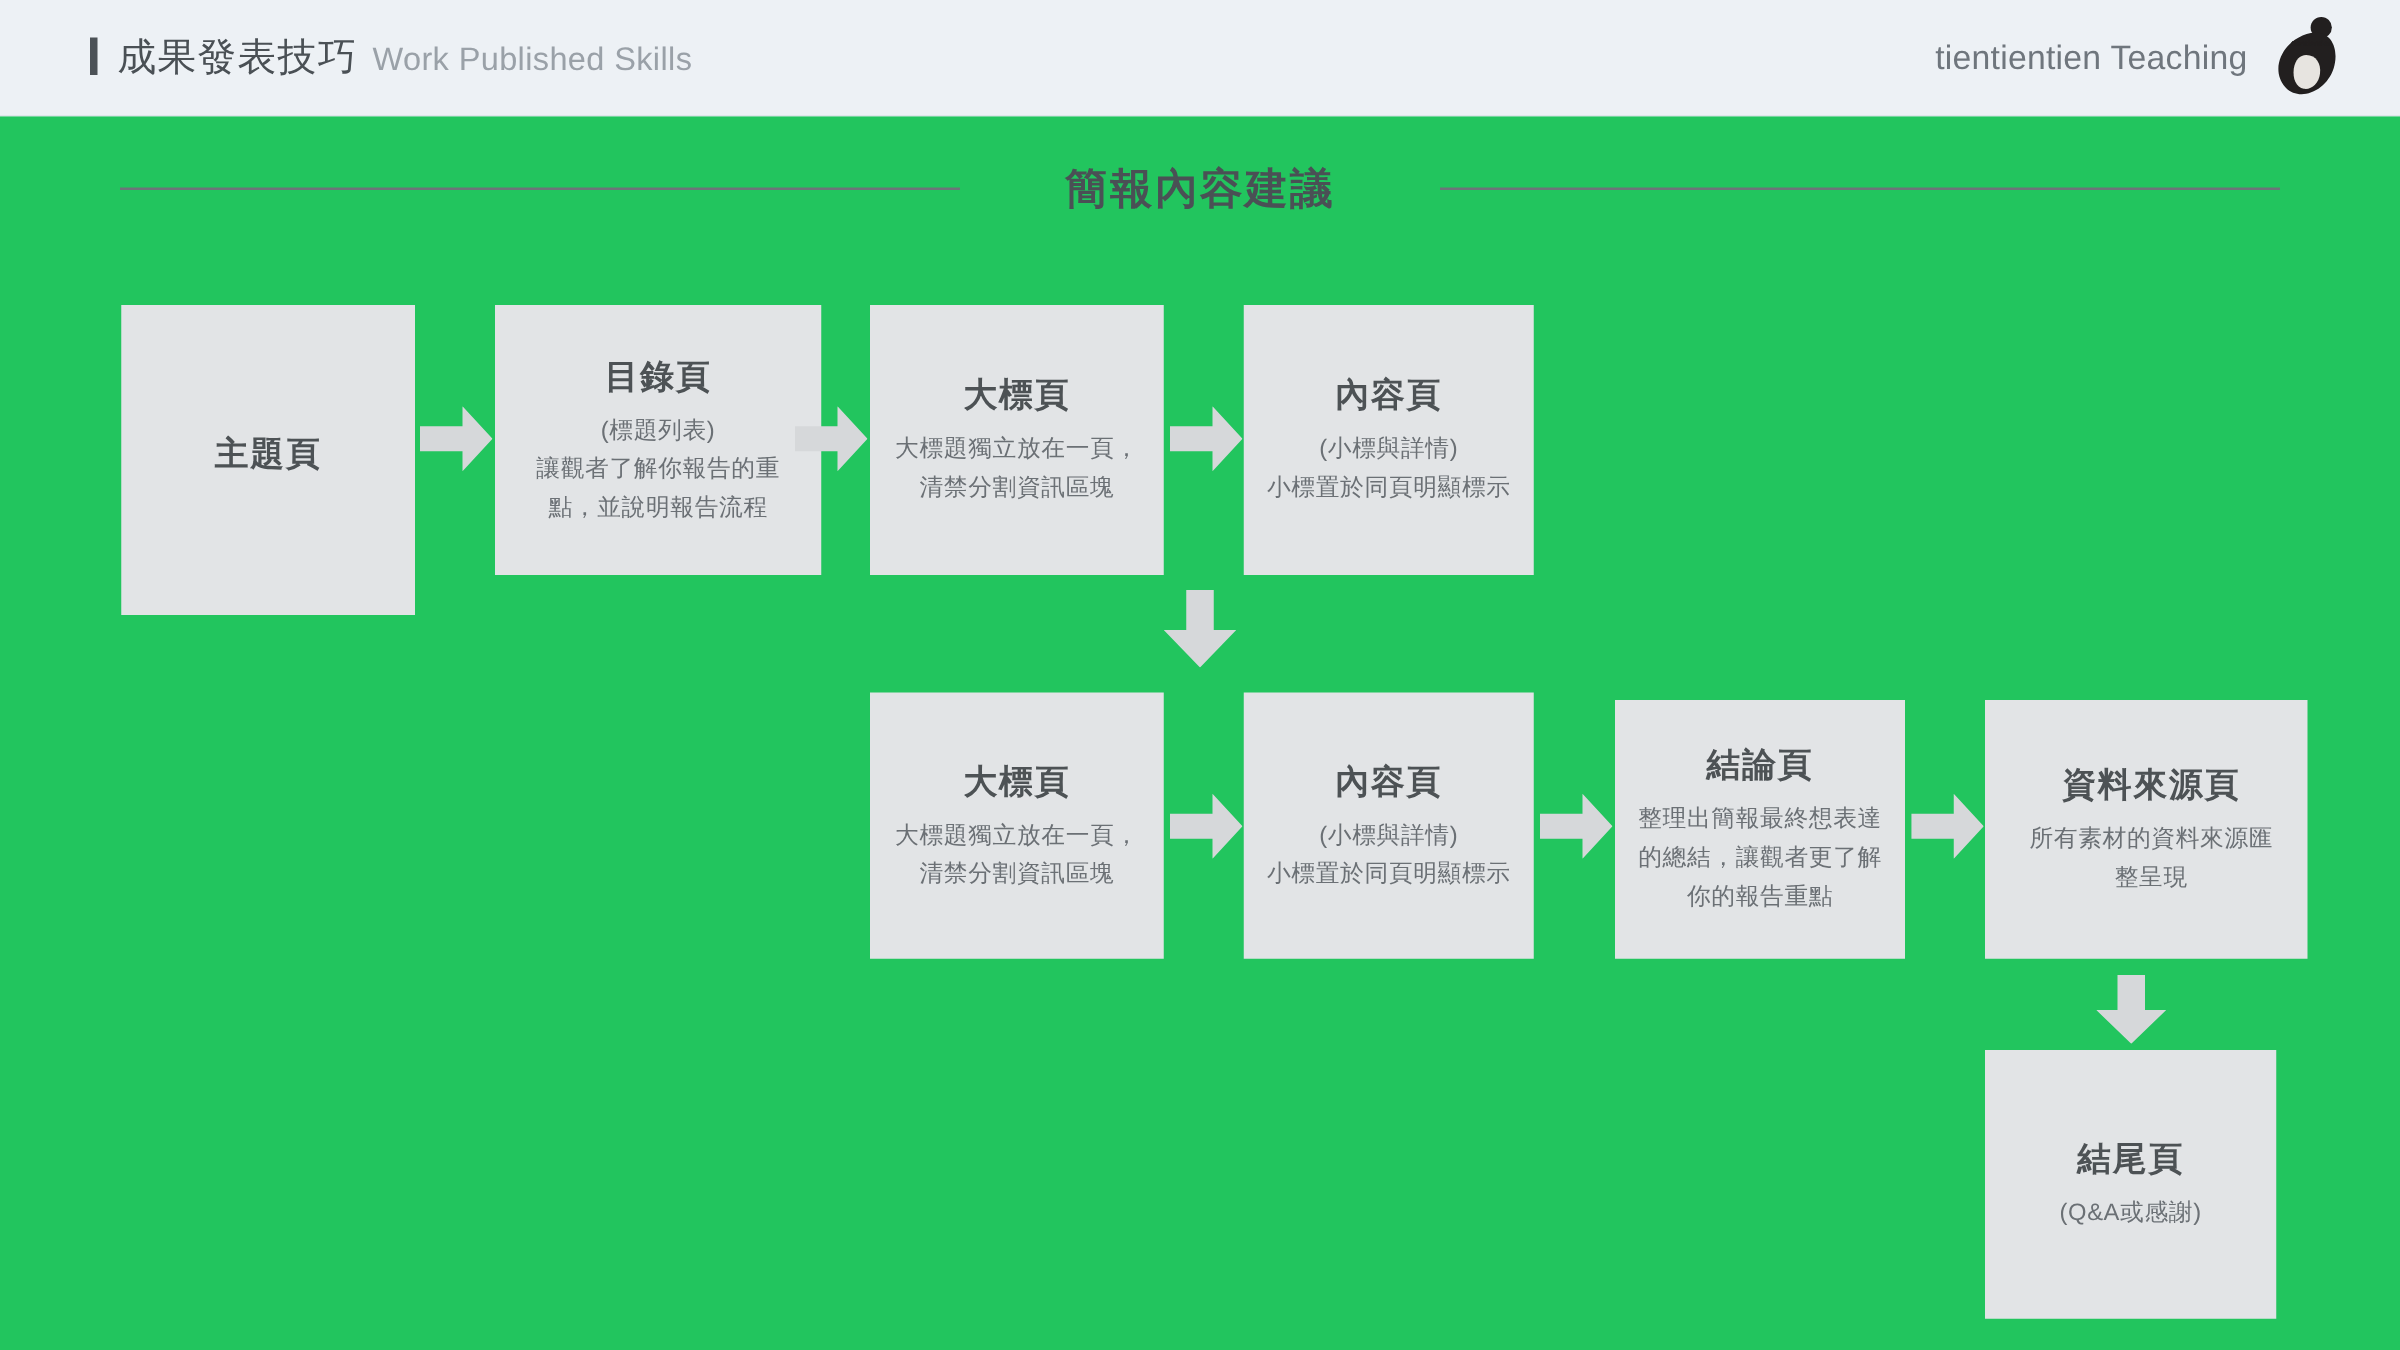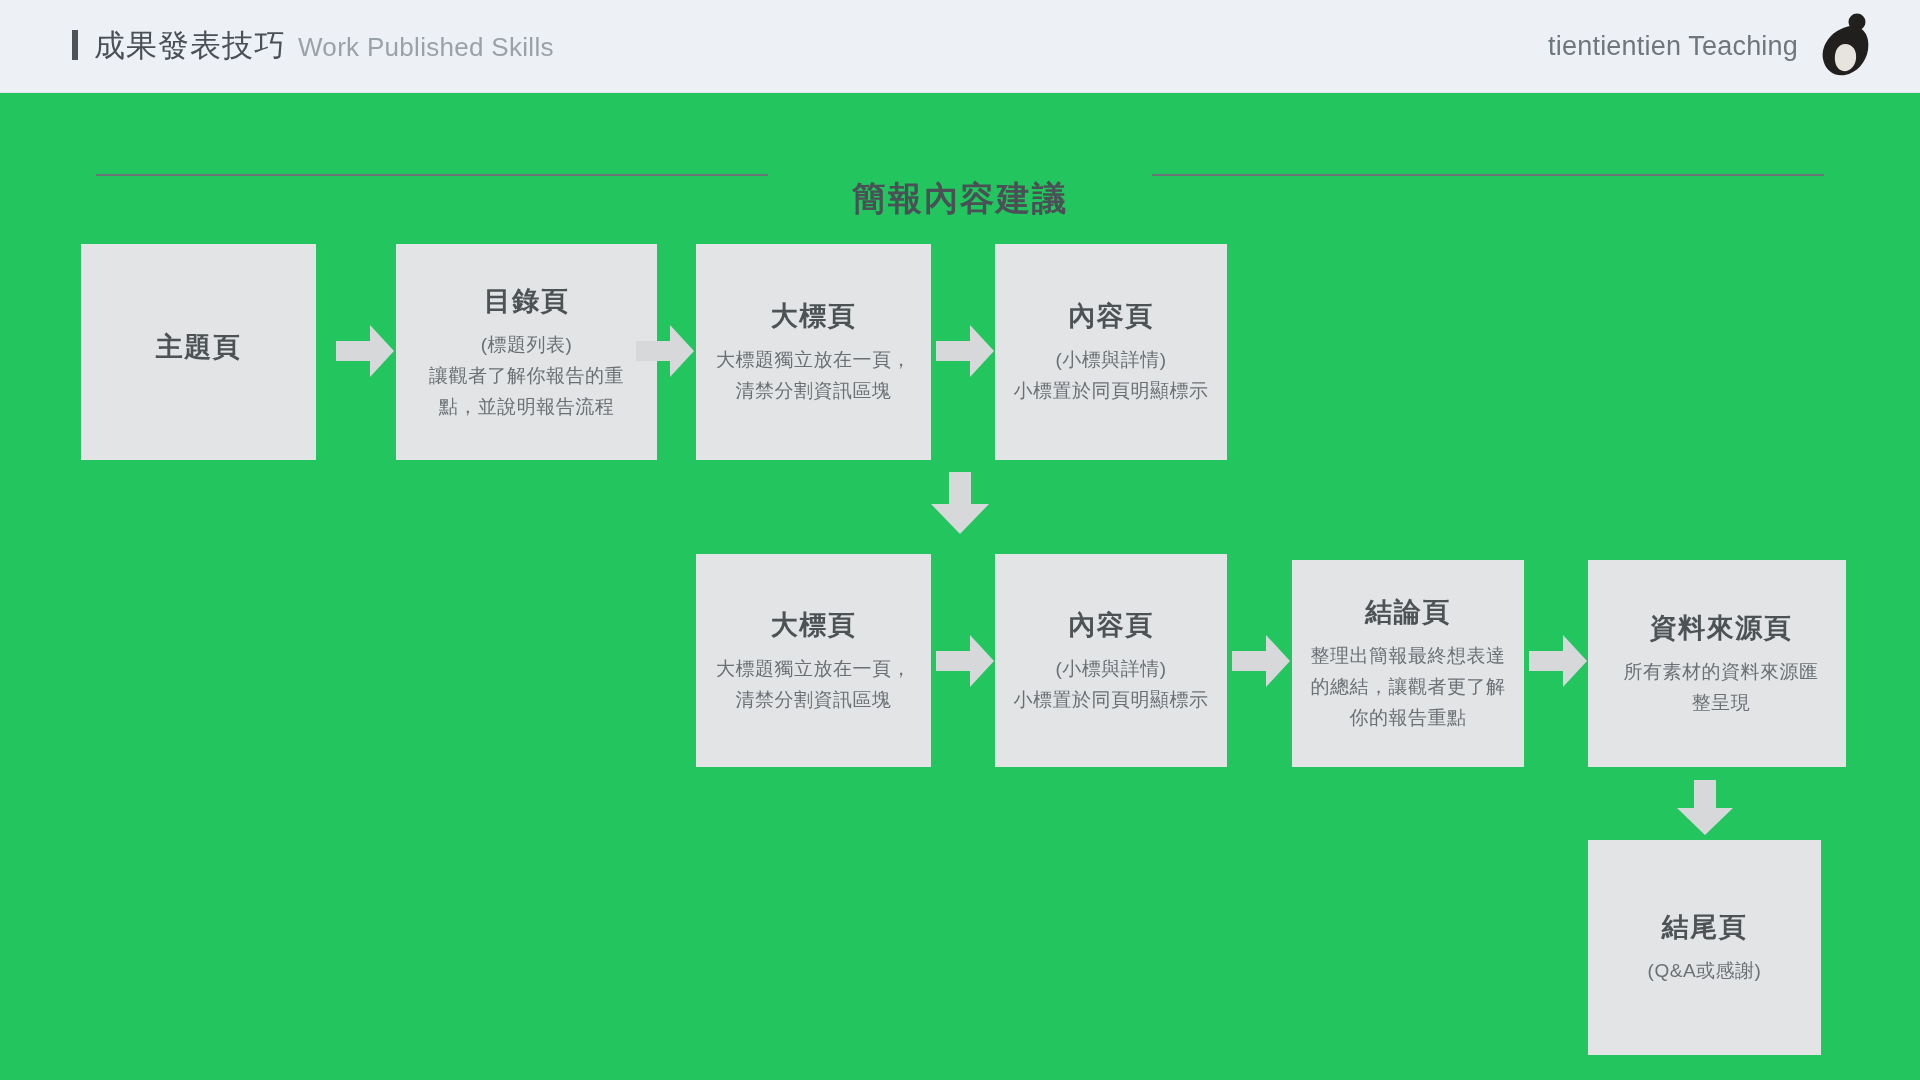--- a/index.html
+++ b/index.html
@@ -91,21 +91,20 @@
     flex: 0 0 auto;
   }
   .rule-left  { width: 672px; margin-right: 84px; }
   .rule-right { width: 672px; margin-left: 84px; }
   .section-title {
     font-size: 34px;
     font-weight: 700;
     color: #4a5055;
     letter-spacing: 2px;
     white-space: nowrap;
-    margin-top: 48px;
   }
 
   
   .flow { position: absolute; left: 0; top: 0; width: 1920px; height: 1080px; }
 
   .node {
     position: absolute;
     background: #e2e4e6;
     display: flex;
     flex-direction: column;
@@ -168,21 +167,21 @@
   </div>
 
   <div class="section-title-row">
     <span class="rule rule-left"></span>
     <span class="section-title">簡報內容建議</span>
     <span class="rule rule-right"></span>
   </div>
 
   <div class="flow">
 
-    <div class="node" style="left:81px; top:244px; width:235px; height:216px;">
+    <div class="node" style="left:97px; top:244px; width:235px; height:248px;">
       <div class="node-title">主題頁</div>
     </div>
 
     <span class="arrow-shape-h" style="left:336px; top:325px;">
       <svg width="58" height="52" viewBox="0 0 58 52">
           <path d="M0 16 H34 V0 L58 26 L34 52 V36 H0 Z" fill="#d6d8da"></path>
         </svg>
     </span>
 
     <div class="node" style="left:396px; top:244px; width:261px; height:216px;">

